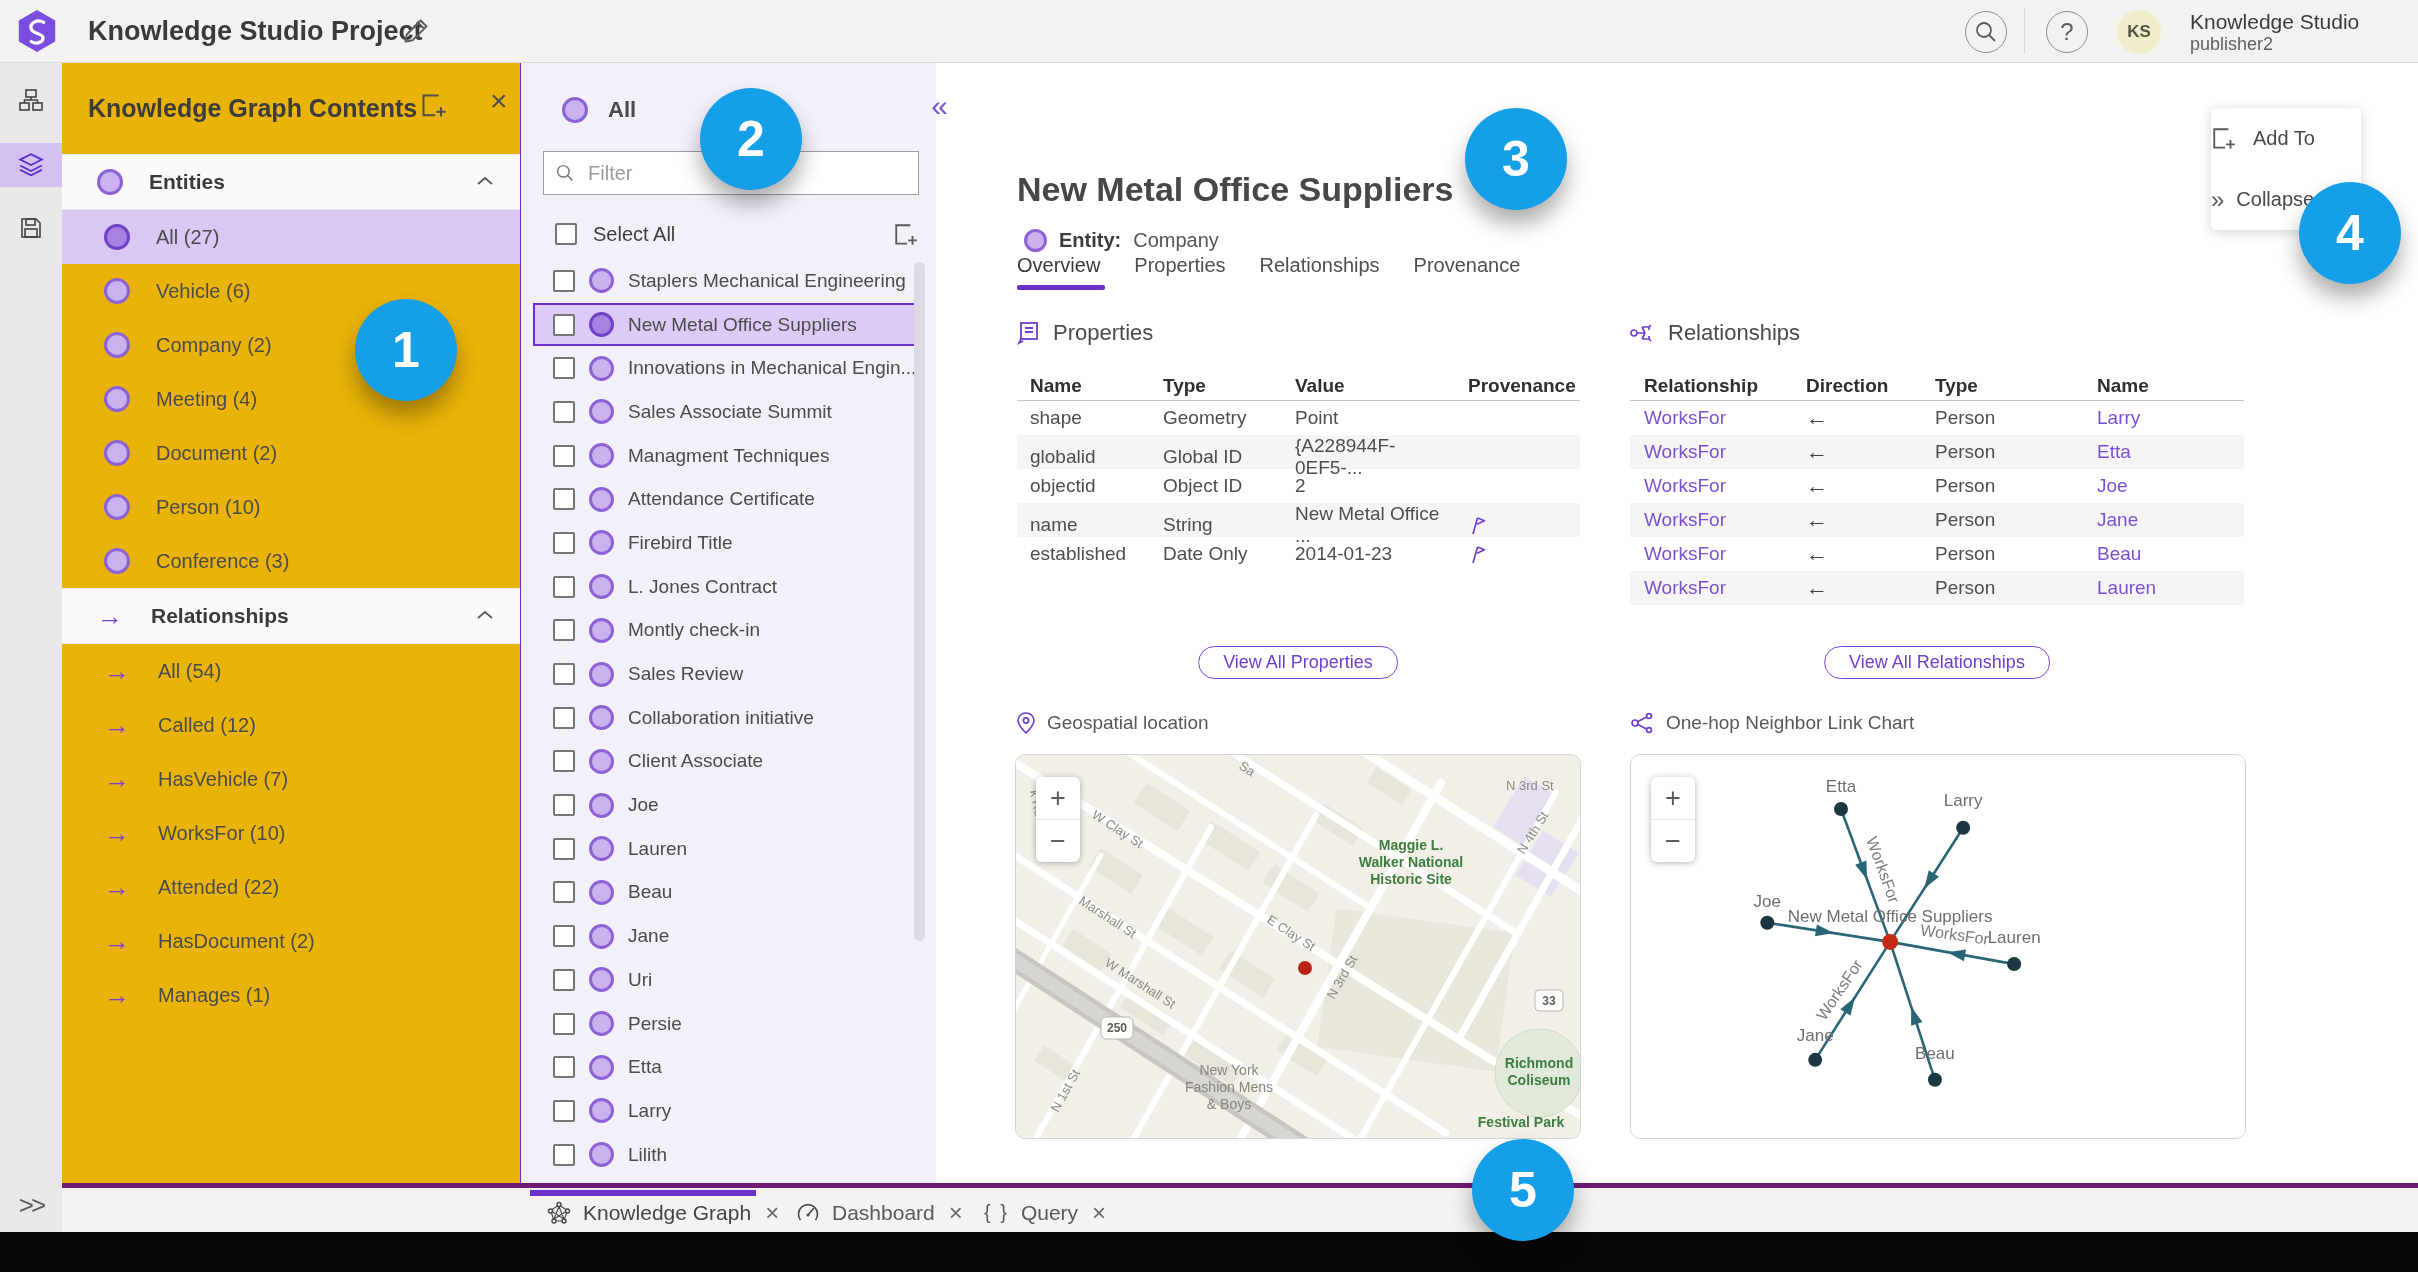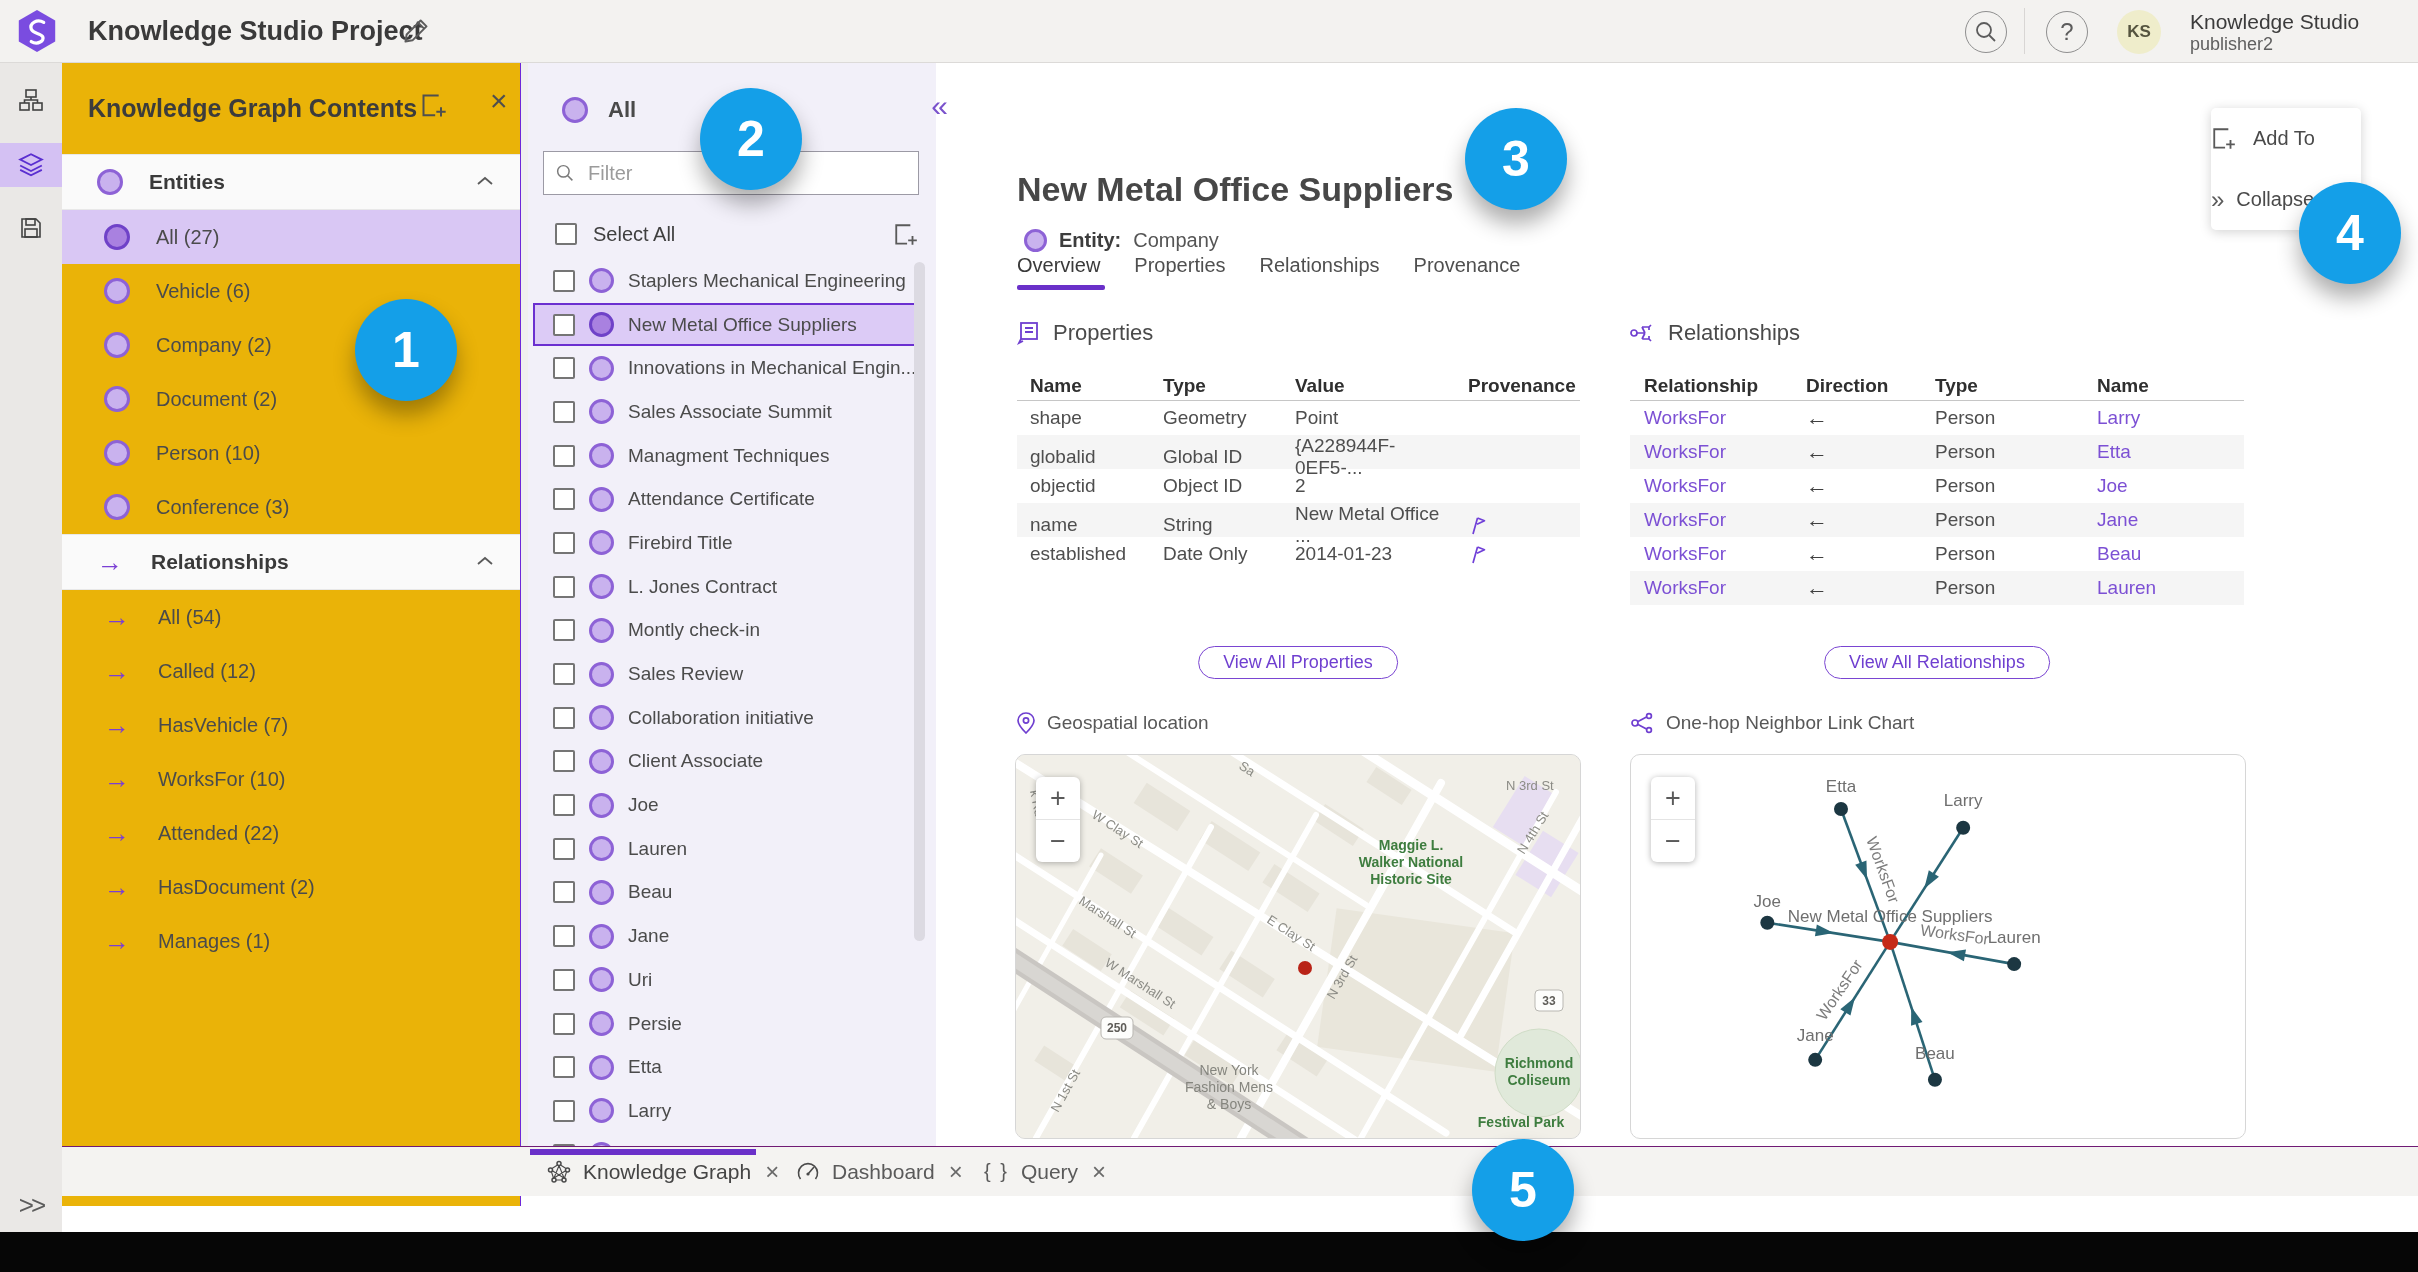--- a/index.html
+++ b/index.html
@@ -93,21 +93,21 @@
   .chart-card{left:694px;top:692px;width:614px;height:383px;border:1px solid #d6d6d6;border-radius:10px;background:#fff;overflow:hidden}
   .zoomctl{position:absolute;left:20px;top:22px;width:44px;background:#fff;border-radius:6px;box-shadow:0 1px 6px rgba(0,0,0,.3);z-index:3}
   .zbtn{width:44px;height:42px;display:flex;align-items:center;justify-content:center;font-size:27px;color:#5a5a5a}
   .zbtn+.zbtn{border-top:1px solid #e4e4e4}
   
   .float-menu{position:absolute;left:2211px;top:108px;width:150px;height:122px;background:#fff;border-radius:5px;
       box-shadow:0 2px 12px rgba(0,0,0,.18);z-index:18}
   .fm-item{height:61px;display:flex;align-items:center;gap:16px;font-size:20px;color:#4a4a4a;white-space:nowrap;overflow:hidden}
   .fm-chevrons{font-size:24px;color:#5c5c5c;letter-spacing:-4px}
   
-  .tabbar{position:absolute;left:62px;top:1146px;width:2356px;height:49px;background:#f4f3f1;border-top:1px solid #701a75;z-index:10}
+  .tabbar{position:absolute;left:62px;top:1183px;width:2356px;height:49px;background:#f4f3f1;border-top:5px solid #701a75;z-index:10}
   .tab-indicator{position:absolute;left:468px;top:2px;width:226px;height:6px;background:#6a30c9}
   .btab{position:absolute;top:0;height:49px;display:flex;align-items:center;gap:12px;font-size:21px;color:#5a5a5a}
   .btab.active{color:#454545}
   .btab .x{color:#6a6a6a;font-size:24px;margin-left:2px;line-height:1}
   .bt-query-icon{font-size:20px;color:#5a5a5a;letter-spacing:2px}
   .blackbar{position:absolute;left:0;top:1232px;width:2418px;height:40px;background:#060606;z-index:11}
   
   .callout{position:absolute;width:102px;height:102px;border-radius:50%;background:#149fe8;color:#fff;font-weight:700;
       font-size:50px;display:flex;align-items:center;justify-content:center;box-shadow:0 14px 22px rgba(0,0,0,.32);z-index:40}
   .c1{left:355px;top:299px}.c2{left:700px;top:88px}.c3{left:1465px;top:108px}.c4{left:2299px;top:182px}.c5{left:1472px;top:1139px}
@@ -194,20 +194,24 @@
      <span class="ent-circ ent-circ-sel"></span>
      <span class="kg-lab">All (27)</span>
         </div>
         <div class="kg-row">
      <span class="ent-circ"></span>
      <span class="kg-lab">Vehicle (6)</span>
         </div>
         <div class="kg-row">
      <span class="ent-circ"></span>
      <span class="kg-lab">Company (2)</span>
+        </div>
+        <div class="kg-row">
+     <span class="ent-circ"></span>
+     <span class="kg-lab">Meeting (4)</span>
         </div>
         <div class="kg-row">
      <span class="ent-circ"></span>
      <span class="kg-lab">Document (2)</span>
         </div>
         <div class="kg-row">
      <span class="ent-circ"></span>
      <span class="kg-lab">Person (10)</span>
         </div>
         <div class="kg-row">

